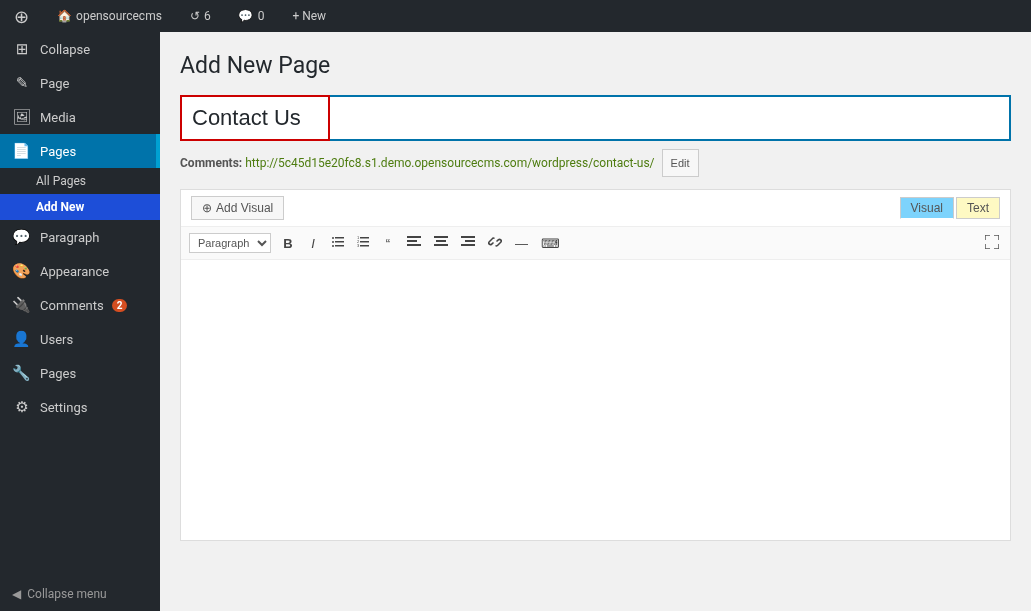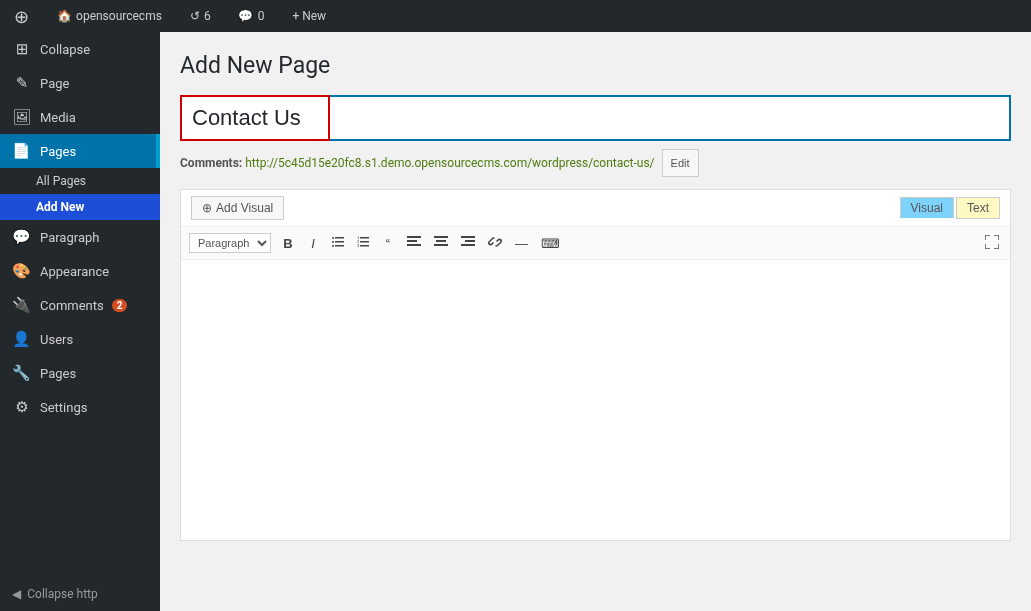--- a/index.html
+++ b/index.html
@@ -276,21 +276,21 @@
     <div class="sidebar-item">
       <span class="sidebar-icon">🔧</span>
       <span>Pages</span>
     </div>
     <div class="sidebar-item">
       <span class="sidebar-icon">⚙</span>
       <span>Settings</span>
     </div>
     <div class="collapse-menu">
       <span>◀</span>
-      <span>Collapse http</span>
+      <span>Collapse menu</span>
     </div>
   </div>
 
   <div class="main-content">
     <h1 class="page-title">Add New Page</h1>
 
     <div style="position:relative; margin-bottom: 8px;">
 
       <div style="display:flex; align-items:stretch;">
         <div style="position:relative; flex:1;">

